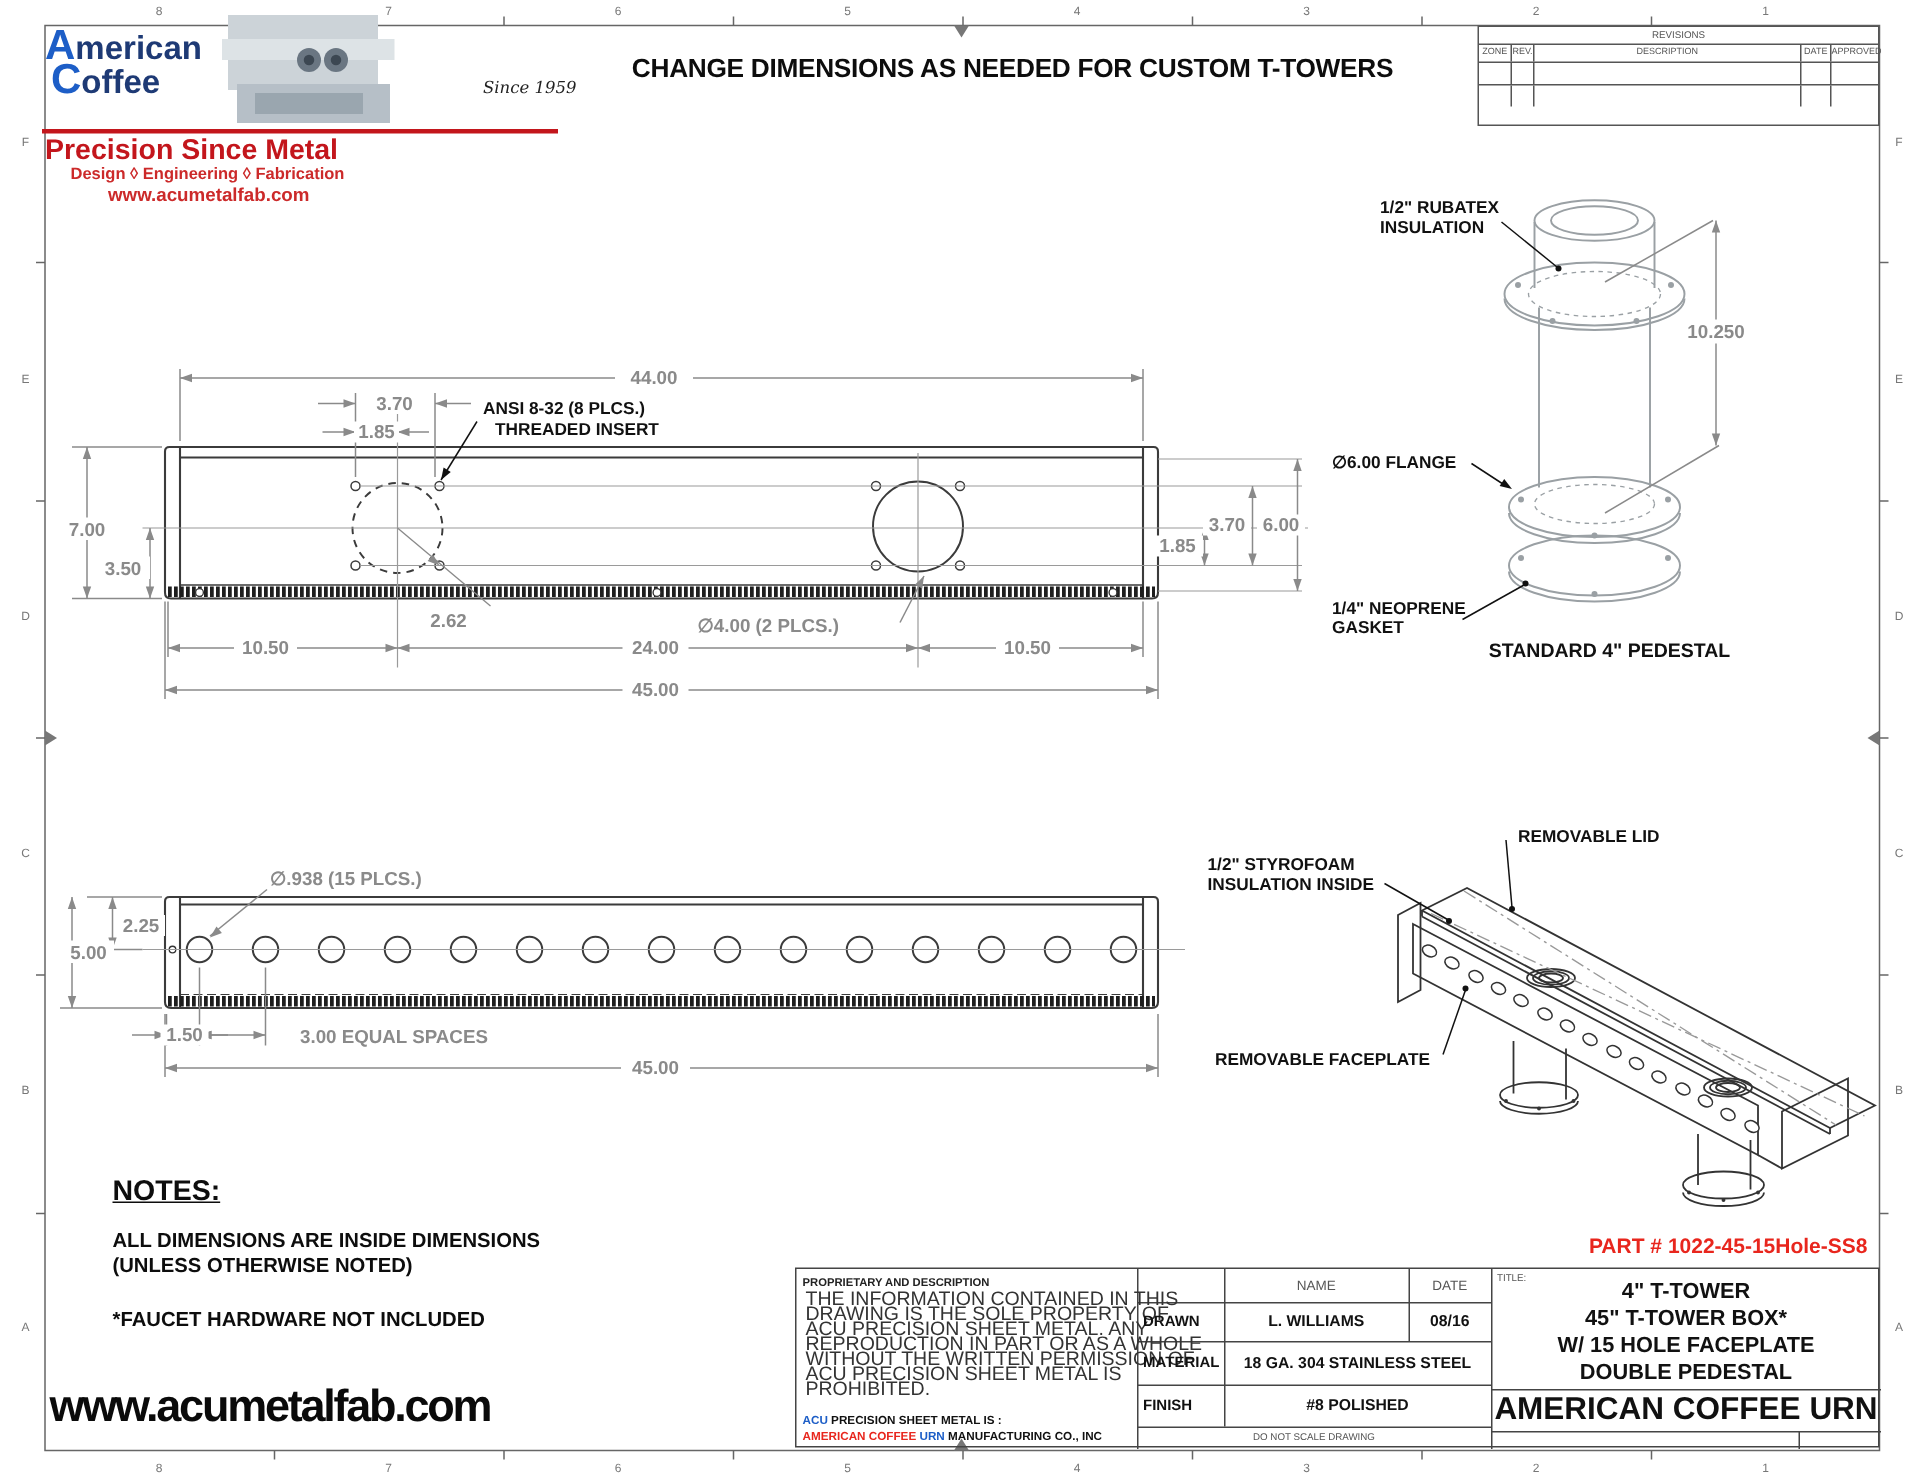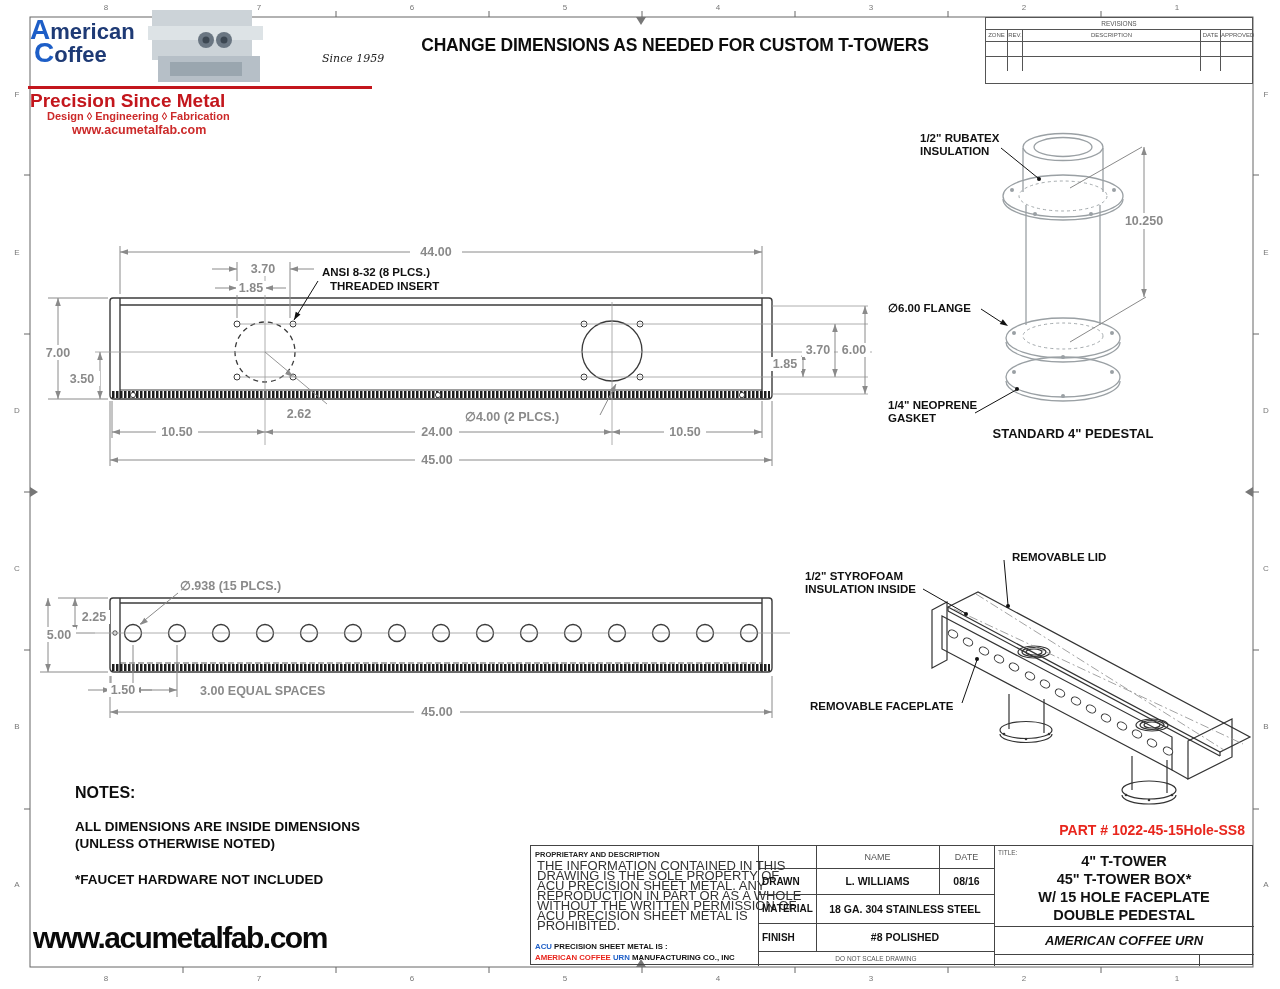--- a/index.html
+++ b/index.html
@@ -11,21 +11,21 @@
   
   .lg1{font-weight:bold;color:#1e3a75;font-size:22px;line-height:22px;white-space:nowrap;}
   .lgBig{font-weight:bold;color:#1d5ec7;font-size:28px;}
   .since{font-family:"DejaVu Serif",serif;font-style:italic;font-size:11px;color:#222;}
   .redrule{background:#c3161c;height:2.5px;}
   .psm{font-weight:bold;color:#c3161c;font-size:19px;white-space:nowrap;}
   .def{font-weight:bold;color:#cc2a2a;font-size:11px;white-space:nowrap;}
   .site{color:#cc2a2a;font-size:12.5px;font-weight:bold;white-space:nowrap;}
   .banner{width:570px;text-align:center;font-size:17.5px;font-weight:bold;color:#0d0d0d;letter-spacing:-0.2px;white-space:nowrap;}
   .note{font-size:13.5px;font-weight:bold;color:#0d0d0d;white-space:pre-line;}
-  .noteh{font-size:16px;font-weight:bold;color:#0d0d0d;}
+  .noteh{font-size:19px;font-weight:bold;color:#0d0d0d;text-decoration:underline;}
   .partno{width:295px;text-align:right;font-size:14px;font-weight:bold;color:#e8261d;white-space:nowrap;}
   .footerurl{font-size:30px;font-weight:bold;color:#0a0a0a;letter-spacing:-1.5px;white-space:nowrap;}
   
   #rev{width:268px;height:67px;border:1px solid #555;box-sizing:border-box;font-size:6px;color:#555;}
   #rev .r1{height:11px;border-bottom:1px solid #555;text-align:center;line-height:11px;font-size:6.5px;}
   #rev .hr{display:flex;height:11px;border-bottom:1px solid #555;}
   #rev .br{display:flex;height:14px;border-bottom:1px solid #555;}
   #rev .br:last-child{border-bottom:none;}
   #rev .c{border-right:1px solid #555;text-align:center;line-height:11px;box-sizing:border-box;}
   #rev .c:last-child{border-right:none;}
@@ -36,21 +36,21 @@
   .tbtxt{position:absolute;color:#111;}
   .lblc{font-size:10px;font-weight:bold;display:flex;align-items:center;padding-left:4px;}
   .valc{font-size:10.5px;font-weight:bold;display:flex;align-items:center;justify-content:center;text-align:center;}
   .hdrc{font-size:9px;color:#555;display:flex;align-items:center;justify-content:center;}
   .prop-h{font-size:7.5px;font-weight:bold;color:#222;}
   .prop-b{font-size:13px;line-height:10px;color:#333;white-space:pre-line;}
   .acul{font-size:7.8px;font-weight:bold;white-space:nowrap;}
   .blue{color:#1d5ec7;}  .red{color:#e8261d;}  .blk{color:#111;}
   .ttl-lbl{font-size:6.5px;color:#555;}
   .ttl-line{position:absolute;width:260px;text-align:center;font-size:14.5px;font-weight:bold;color:#111;white-space:nowrap;}
-  .company{font-size:13px;font-weight:bold;font-style:italic;}
+  .company{font-size:21px;font-weight:bold;}
   .dns{font-size:6.5px;color:#555;display:flex;align-items:center;justify-content:center;}
   
   text{font-family:"Liberation Sans",sans-serif;}
   .dim{font-size:12.5px;font-weight:bold;fill:#8a8a8a;}
   .lab{font-size:11.5px;font-weight:bold;fill:#111;}
   .cap{font-size:13px;font-weight:bold;fill:#111;}
   .mid{text-anchor:middle;}
 </style>
 </head>
 <body>

